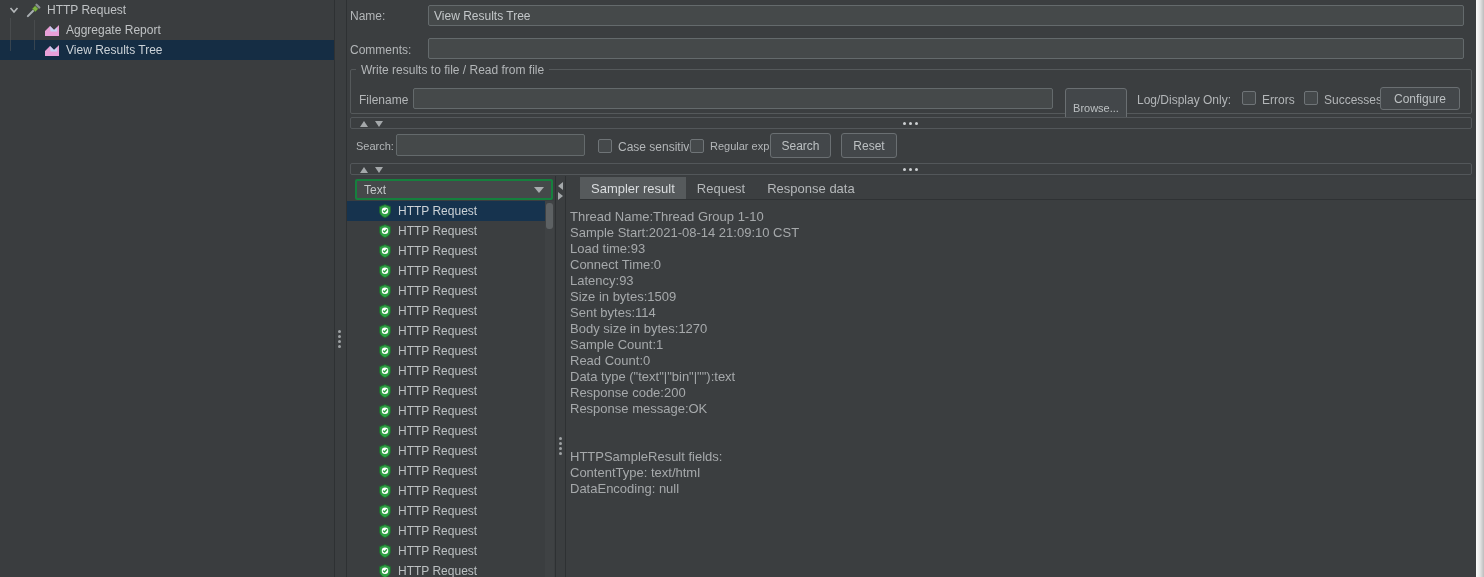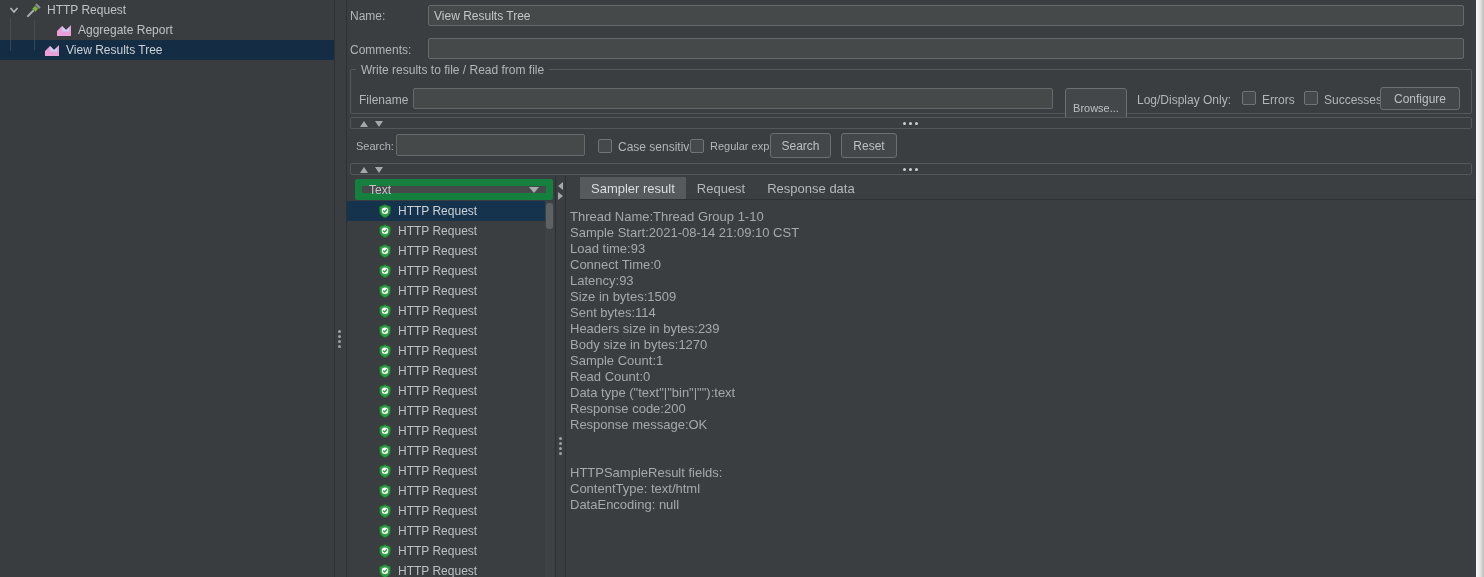--- a/index.html
+++ b/index.html
@@ -35,21 +35,21 @@
   .hsplitter{height:12px;border:1px solid #53575a;border-radius:2px;background:#3b3e40}
   .tri{width:0;height:0;display:inline-block}
   .tri-up{border-left:4px solid transparent;border-right:4px solid transparent;border-bottom:6px solid #a4a8aa}
   .tri-down{border-left:4px solid transparent;border-right:4px solid transparent;border-top:6px solid #a4a8aa}
   .tri-left{border-top:4px solid transparent;border-bottom:4px solid transparent;border-right:5px solid #a4a8aa}
   .tri-right{border-top:4px solid transparent;border-bottom:4px solid transparent;border-left:5px solid #a4a8aa}
   .dots-h{display:flex;gap:3px;align-items:center}
   .dots-h i{width:3px;height:3px;border-radius:50%;background:#cdd0d2}
 
   
-  .dropdown{background:#45494a;border:7px solid #15803d;border-radius:2px;display:flex;align-items:center;padding:0 7px;color:#c3c7c9;cursor:default}
+  .dropdown{background:#45494a;border:2px solid #15803d;border-radius:2px;display:flex;align-items:center;padding:0 7px;color:#c3c7c9;cursor:default}
   .dropdown .dd-arrow{margin-left:auto;width:0;height:0;border-left:5px solid transparent;border-right:5px solid transparent;border-top:6px solid #a8acae}
 
   .sample-list{overflow:hidden}
   .sample-row{height:20px;display:flex;align-items:center;padding-left:31px;color:#bcc0c2;white-space:nowrap;cursor:default}
   .sample-row.selected{background:#16334e;color:#ccd2d7}
   .sample-row .lbl{margin-left:6px}
 
   .list-scrollbar{width:9px;background:#3f4244}
   .list-scrollbar .thumb{position:absolute;left:1px;width:7px;height:26px;top:2px;background:#5d6163;border-radius:3px}
 
@@ -77,21 +77,21 @@
         </svg>
       <span class="icon" style="margin-left:7px">
         <svg width="15" height="15" viewBox="0 0 16 16">
           <path d="M2 14 L8.5 7.5" stroke="#a9afb2" stroke-width="2.2" stroke-linecap="round"></path>
           <path d="M6.8 6 L10 9.2 L13 6.2 L9.8 3 Z" fill="#7cb342" stroke="#5a7f2e" stroke-width="0.8"></path>
           <path d="M11.2 1.8 L14.2 4.8" stroke="#8a9094" stroke-width="2.4" stroke-linecap="round"></path>
         </svg>
       </span>
       <span class="lbl">HTTP Request</span>
     </div>
-    <div class="tree-row" style="padding-left:56px">
+    <div class="tree-row" style="padding-left:44px">
       <span class="icon">
         <svg width="16" height="14" viewBox="0 0 16 14">
           <polygon points="1,13 1,8 6,3 10,7 15,2 15,13" fill="#e9a0d8"></polygon>
           <polygon points="6,3 10,7 13,4.5 13,8.5 6.5,8.5" fill="#c4d4f4" opacity="0.95"></polygon>
         </svg>
       </span>
       <span class="lbl">Aggregate Report</span>
     </div>
     <div class="tree-row selected" style="padding-left:44px">
       <span class="icon">
@@ -424,21 +424,20 @@
       <div class="res-line">Load time:93</div>
 
       <div class="res-line">Connect Time:0</div>
 
       <div class="res-line">Latency:93</div>
 
       <div class="res-line">Size in bytes:1509</div>
 
       <div class="res-line">Sent bytes:114</div>
 
-      <div class="res-line">Headers size in bytes:239</div>
 
       <div class="res-line">Body size in bytes:1270</div>
 
       <div class="res-line">Sample Count:1</div>
 
       <div class="res-line">Read Count:0</div>
 
       <div class="res-line">Data type ("text"|"bin"|""):text</div>
 
       <div class="res-line">Response code:200</div>

